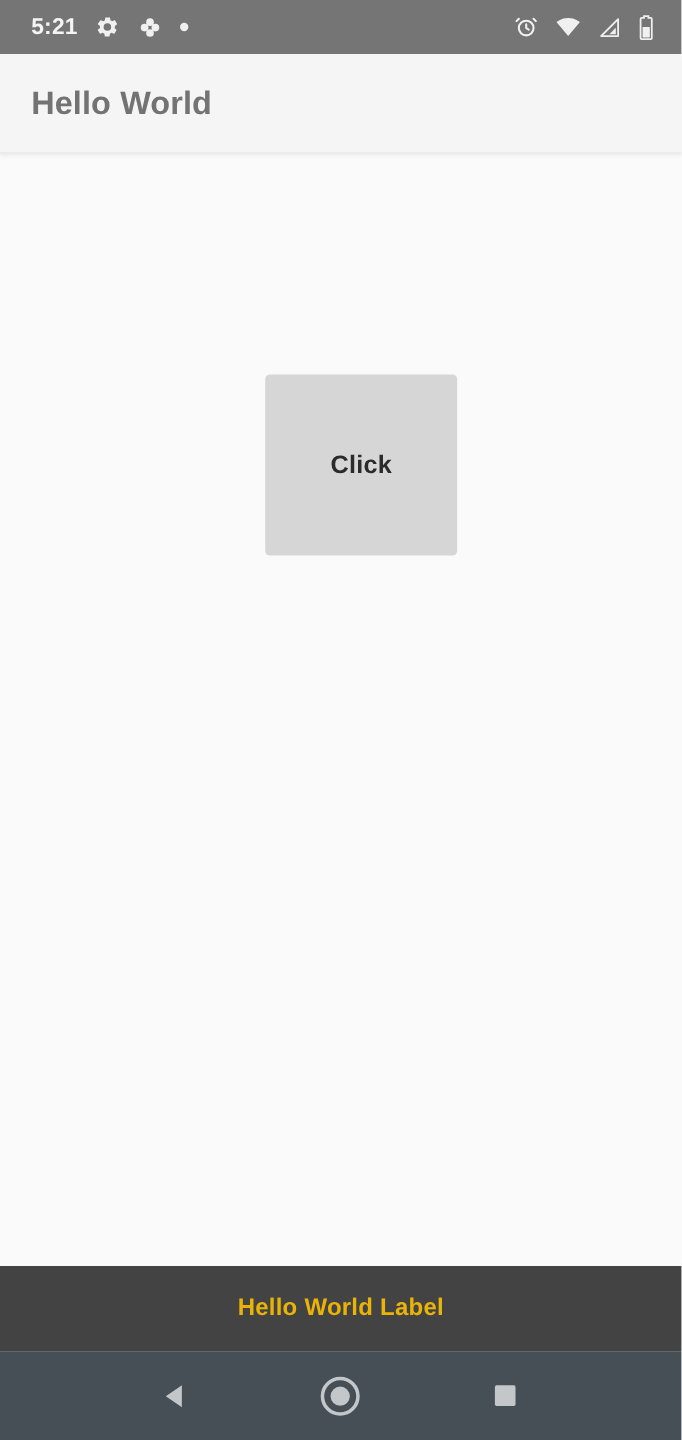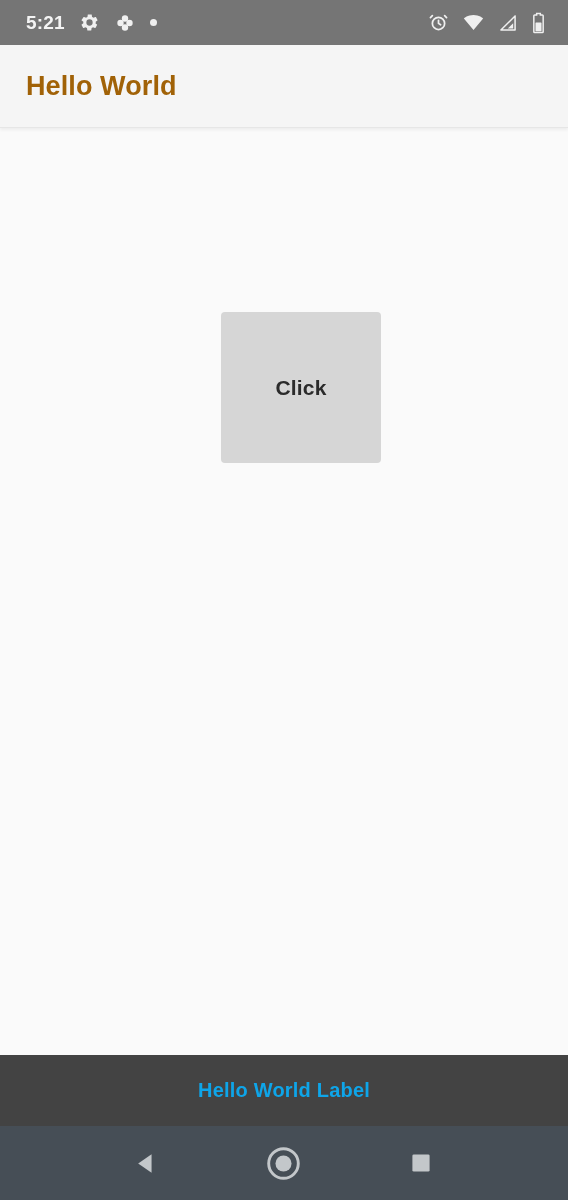--- a/index.html
+++ b/index.html
@@ -43,21 +43,21 @@
     height:83px; flex:0 0 83px;
     background:#f5f5f5;
     display:flex; align-items:center;
     padding:0 26px;
     border-bottom:1px solid #e6e6e6;
     box-shadow:0 2px 3px rgba(0,0,0,0.055);
     position:relative; z-index:3;
   }
   .app-title {
     font-size:27px; font-weight:700;
-    color:#a16207; letter-spacing:0.1px;
+    color:#737373; letter-spacing:0.1px;
   }
 
   
   .content {
     flex:1 1 auto;
     background:#fafafa;
     position:relative;
   }
   .click-button {
     position:absolute;
@@ -75,21 +75,21 @@
   }
 
   
   .label-bar {
     height:71px; flex:0 0 71px;
     background:#434343;
     display:flex; align-items:center; justify-content:center;
     box-shadow:0 -1px 2px rgba(0,0,0,0.12);
   }
   .label-text {
-    color:#0ea5e9; font-size:20px; font-weight:700;
+    color:#eab308; font-size:20px; font-weight:700;
     letter-spacing:0.2px;
   }
 
   
   .nav-bar {
     height:74px; flex:0 0 74px;
     background:#464e56;
     display:flex; align-items:center; justify-content:space-around;
     padding:0 78px;
   }

